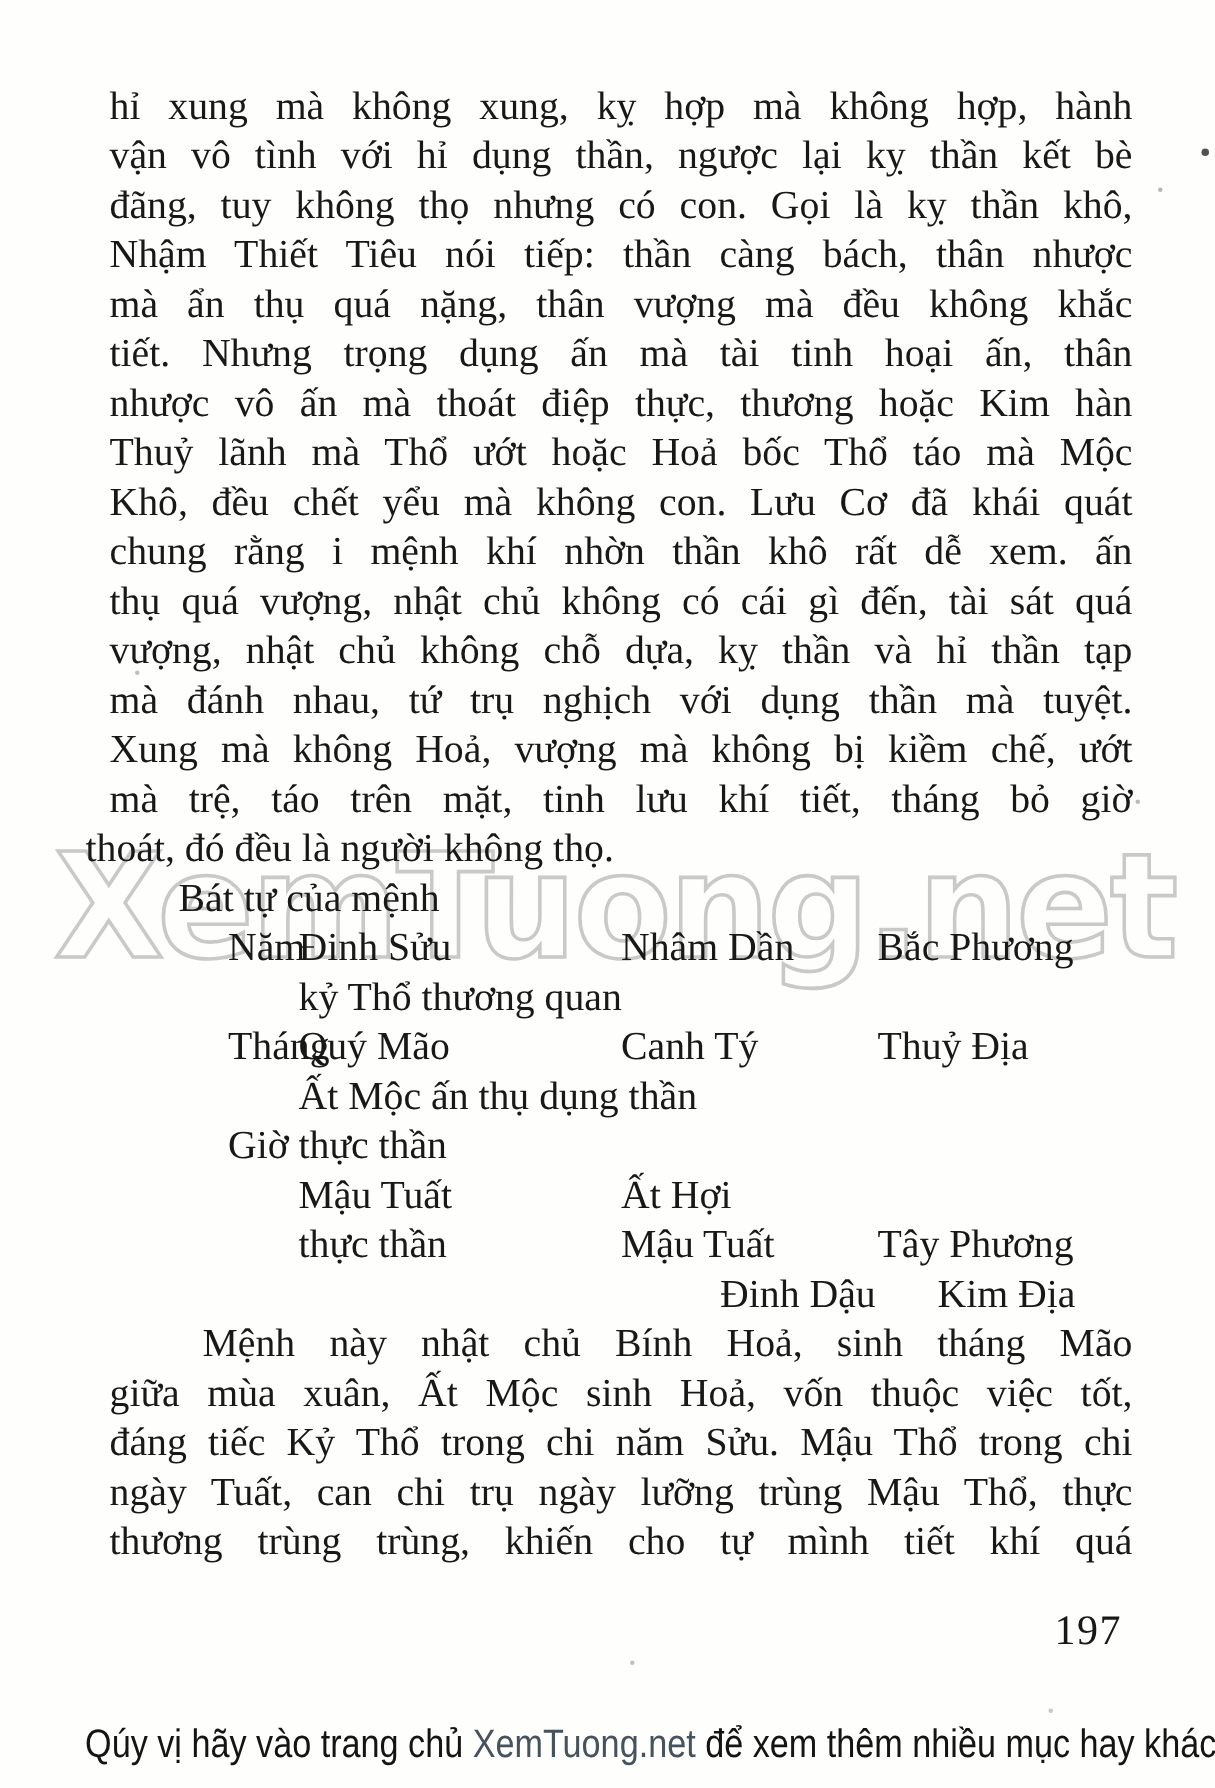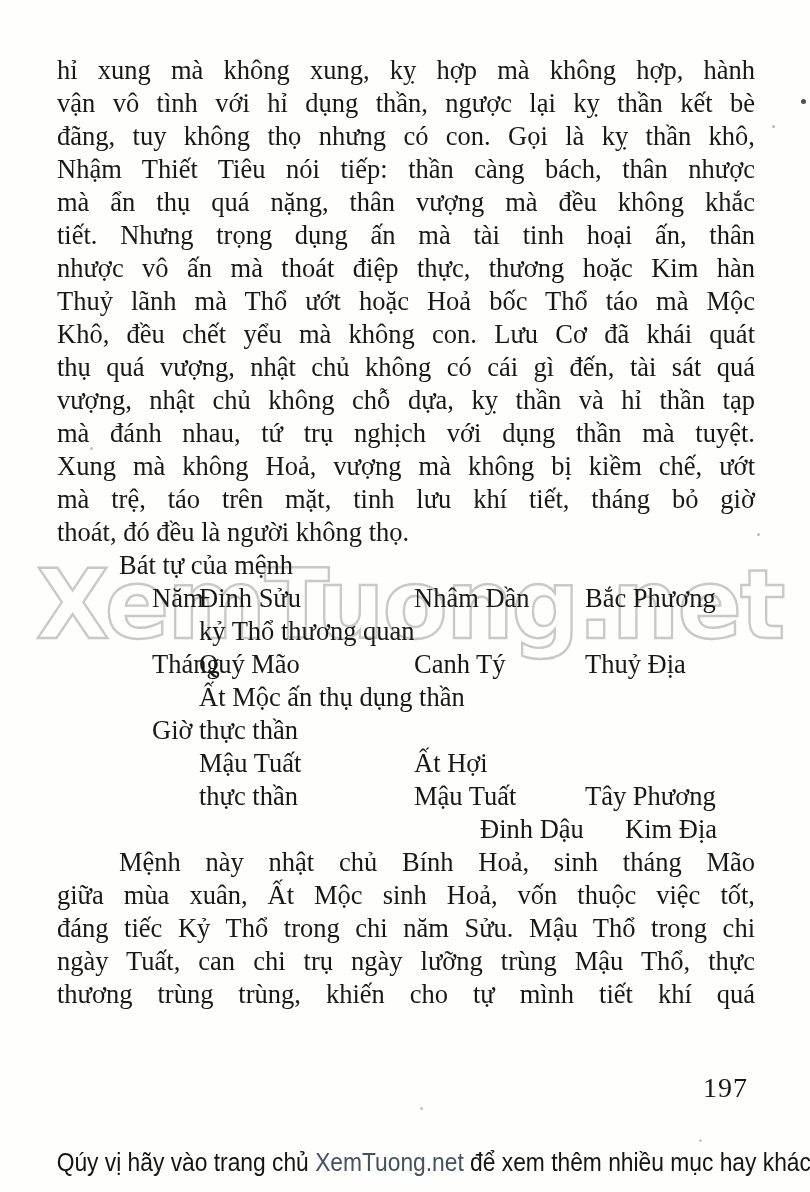--- a/index.html
+++ b/index.html
@@ -15,21 +15,21 @@
     font-family:"DejaVu Sans",sans-serif;font-weight:bold;
     font-size:97px;letter-spacing:-2px;white-space:nowrap;
     color:transparent;-webkit-text-stroke:2.4px #c9c9c9;
     transform:scaleX(0.98);transform-origin:left center;
   }
   .content{
     position:absolute;left:57px;top:54px;width:698px;z-index:1;
     font-size:26.5px;line-height:33px;
   }
   .line{white-space:nowrap;}
-  .jline{white-space:normal;text-align:justify;text-align-last:justify;}
+  .jline{white-space:normal;text-align:justify;text-align-last:justify;margin-left:16px;}
   .indent{padding-left:62px;}
   .bazi{position:relative;}
   .trow{position:relative;height:33px;}
   .t-label{position:absolute;left:79px;white-space:nowrap;margin-left:16px;}
   .t-c1{position:absolute;left:142px;white-space:nowrap;}
   .t-c2{position:absolute;left:357px;white-space:nowrap;}
   .t-c3{position:absolute;left:528px;white-space:nowrap;}
   .t-c2b{position:absolute;left:423px;white-space:nowrap;}
   .t-c3b{position:absolute;left:568px;white-space:nowrap;}
   .pageno{
@@ -64,20 +64,21 @@
     <div>
       <div class="jline">hỉ xung mà không xung, kỵ hợp mà không hợp, hành</div>
       <div class="jline">vận vô tình với hỉ dụng thần, ngược lại kỵ thần kết bè</div>
       <div class="jline">đãng, tuy không thọ nhưng có con. Gọi là kỵ thần khô,</div>
       <div class="jline">Nhậm Thiết Tiêu nói tiếp: thần càng bách, thân nhược</div>
       <div class="jline">mà ẩn thụ quá nặng, thân vượng mà đều không khắc</div>
       <div class="jline">tiết. Nhưng trọng dụng ấn mà tài tinh hoại ấn, thân</div>
       <div class="jline">nhược vô ấn mà thoát điệp thực, thương hoặc Kim hàn</div>
       <div class="jline">Thuỷ lãnh mà Thổ ướt hoặc Hoả bốc Thổ táo mà Mộc</div>
       <div class="jline">Khô, đều chết yểu mà không con. Lưu Cơ đã khái quát</div>
+      <div class="jline">chung rằng i mệnh khí nhờn thần khô rất dễ xem. ấn</div>
       <div class="jline">thụ quá vượng, nhật chủ không có cái gì đến, tài sát quá</div>
       <div class="jline">vượng, nhật chủ không chỗ dựa, kỵ thần và hỉ thần tạp</div>
       <div class="jline">mà đánh nhau, tứ trụ nghịch với dụng thần mà tuyệt.</div>
       <div class="jline">Xung mà không Hoả, vượng mà không bị kiềm chế, ướt</div>
       <div class="jline">mà trệ, táo trên mặt, tinh lưu khí tiết, tháng bỏ giờ</div>
       <div class="line">thoát, đó đều là người không thọ.</div>
     </div>
 
     <div class="bazi">
       <div class="line indent">Bát tự của mệnh</div>

